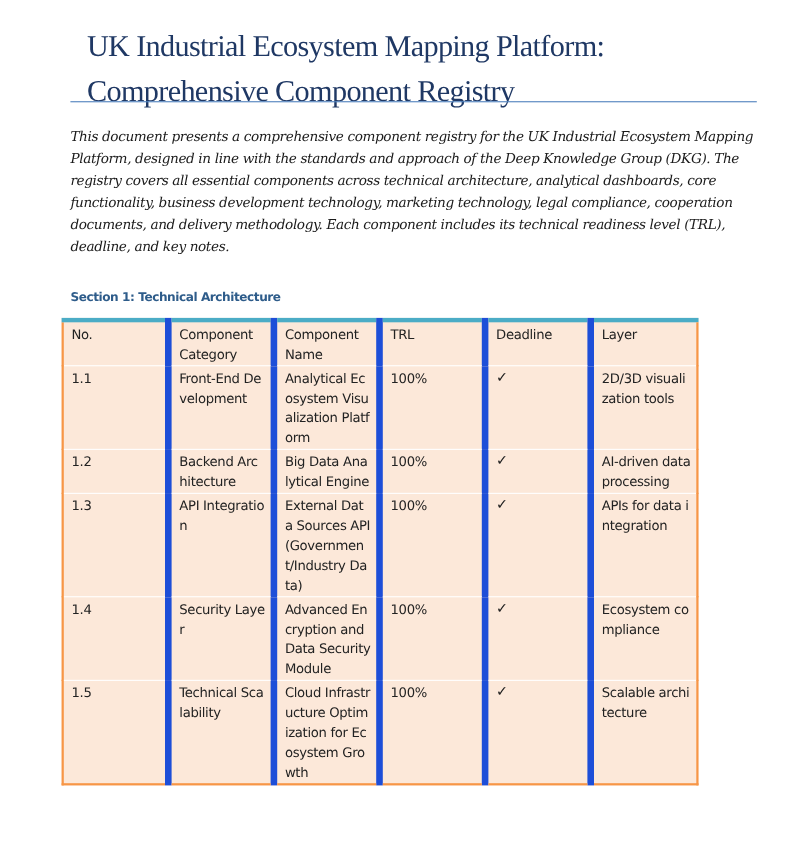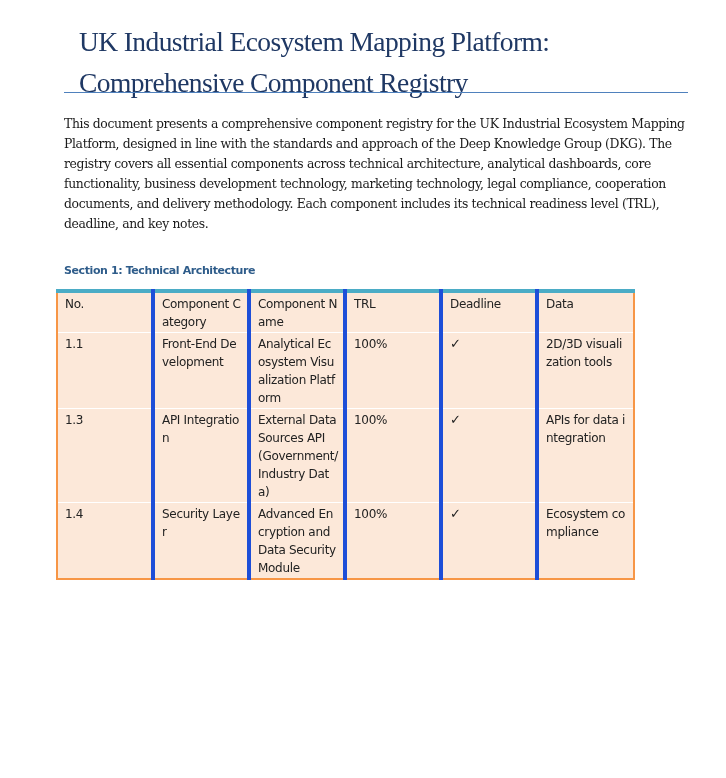--- a/index.html
+++ b/index.html
@@ -6,38 +6,38 @@
   body { width: 726px; height: 778px; overflow: hidden; position: relative; }
   .title {
     position: absolute; left: 64px; top: 6px; width: 630px;
     font-family: Liberation Serif, serif; font-size: 27.5px; line-height: 41px;
     color: #1f3864; letter-spacing: -0.6px; font-weight: normal; margin: 15px;
   }
   .title-rule { position: absolute; left: 64px; top: 92px; width: 624px; height: 1px; background: #4f81bd; }
   .intro {
     position: absolute; left: 64px; top: 114px; width: 630px;
     font-family: "DejaVu Serif", serif; font-size: 12.4px; line-height: 20px;
-    color: #1a1a1a; margin: 0; letter-spacing: -0.35px;
+    color: #1a1a1a; margin: 0; letter-spacing: -0.35px; font-style: italic;
   }
   .section-heading {
     position: absolute; left: 64px; top: 264px;
     font-family: "DejaVu Sans", sans-serif; font-size: 11px; font-weight: bold;
     color: #2e5c8a; margin: 0; letter-spacing: -0.4px;
   }
   table.registry {
     position: absolute; left: 56px; top: 289px; width: 577px;
     border-collapse: collapse; table-layout: fixed;
     font-family: "DejaVu Sans", sans-serif; font-size: 12px; line-height: 18px; color: #222;
     background: #fce8d9;
     border-top: 4px solid #4bacc6;
     border-left: 2px solid #f79646; border-right: 2px solid #f79646; border-bottom: 2px solid #f79646; padding-left: 24px;
   }
   table.registry th, table.registry td {
     text-align: left; vertical-align: top; font-weight: normal;
-    padding: 2px 5px 1px 7px; border-left: 4px solid #1d4ed8; border-bottom: 1px solid #ffffff;
+    padding: 2px 5px 1px 7px; border-left: 6px solid #1d4ed8; border-bottom: 1px solid #ffffff;
     word-break: break-all; letter-spacing: -0.3px;
   }
   table.registry th:first-child, table.registry td:first-child { border-left: none; }
   table.registry tr:last-child td { border-bottom: none; }
   .check { font-size: 13px; }
   col.c1 { width: 96px; } col.c2 { width: 96px; } col.c3 { width: 96px; }
   col.c4 { width: 96px; } col.c5 { width: 96px; } col.c6 { width: 97px; }
 </style>
 </head>
 <body>
@@ -56,42 +56,58 @@
       <col class="c5">
       <col class="c6">
     </colgroup>
   <thead>
     <tr>
       <th>No.</th>
       <th>Component Category</th>
       <th>Component Name</th>
       <th>TRL</th>
       <th>Deadline</th>
-      <th>Data</th>
+      <th>Layer</th>
     </tr>
   </thead>
   <tbody>
     <tr>
       <td>1.1</td>
       <td>Front-End Development</td>
       <td>Analytical Ecosystem Visualization Platform</td>
       <td>100%</td>
       <td class="check">✓</td>
       <td>2D/3D visualization tools</td>
+    </tr>
+    <tr>
+      <td>1.2</td>
+      <td>Backend Architecture</td>
+      <td>Big Data Analytical Engine</td>
+      <td>100%</td>
+      <td class="check">✓</td>
+      <td>AI-driven data processing</td>
     </tr>
     <tr>
       <td>1.3</td>
       <td>API Integration</td>
       <td>External Data Sources API (Government/Industry Data)</td>
       <td>100%</td>
       <td class="check">✓</td>
       <td>APIs for data integration</td>
     </tr>
     <tr>
       <td>1.4</td>
       <td>Security Layer</td>
       <td>Advanced Encryption and Data Security Module</td>
       <td>100%</td>
       <td class="check">✓</td>
       <td>Ecosystem compliance</td>
     </tr>
+    <tr>
+      <td>1.5</td>
+      <td>Technical Scalability</td>
+      <td>Cloud Infrastructure Optimization for Ecosystem Growth</td>
+      <td>100%</td>
+      <td class="check">✓</td>
+      <td>Scalable architecture</td>
+    </tr>
   </tbody>
 </table>
 
 </body></html>

